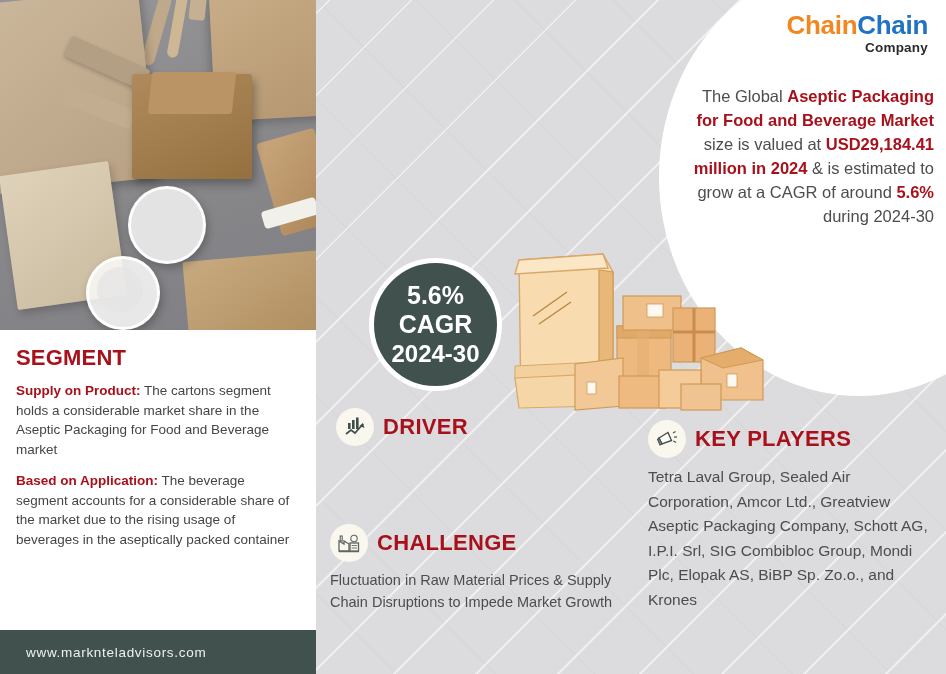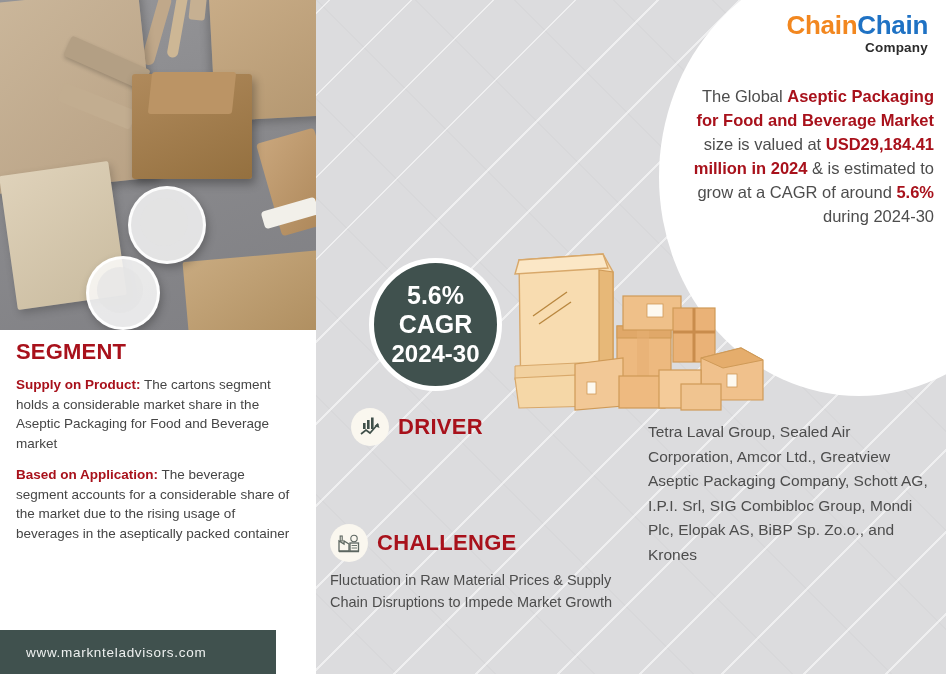--- a/index.html
+++ b/index.html
@@ -61,36 +61,36 @@
   .c2{position:absolute;left:86px;top:256px;width:68px;height:68px;border-radius:50%;background:rgba(250,250,250,.85);border:3px solid rgba(255,255,255,.92);box-shadow:2px 4px 8px rgba(0,0,0,.25);}
   .c2i{position:absolute;left:97px;top:267px;width:46px;height:46px;border-radius:50%;background:rgba(228,228,228,.7);}
   
   .p6{left:268px;top:134px;width:60px;height:96px;background:linear-gradient(140deg,#c9a67c,#ab8557);transform:rotate(-16deg);border-radius:4px;}
   .p6r{left:262px;top:204px;width:56px;height:18px;background:#f2f0ea;transform:rotate(-16deg);border-radius:4px;}
   
   .p7{left:186px;top:256px;width:140px;height:86px;background:linear-gradient(150deg,#c8aa80,#ae8d5e);transform:rotate(-5deg);}
 
   .segment{
     position:absolute;left:0;top:330px;width:316px;height:300px;
-    padding:9px 16px 0 16px;box-sizing:border-box;
+    padding:15px 16px 0 16px;box-sizing:border-box;
     background:#ffffff;
   }
   .segment h2{
     margin:0 0 10px 0;
     color:#a8111b;
     font-size:22px;font-weight:bold;letter-spacing:.2px;
   }
   .seg-p{
     margin:0 0 12px 0;
     color:#454545;
     font-size:13.5px;line-height:19.5px;
   }
   .seg-p b{color:#a8111b;}
   .footer-bar{
-    position:absolute;left:0;bottom:0;width:276px;height:44px;
+    position:absolute;left:0;bottom:0;width:316px;height:44px;
     background:#40514e;
     display:flex;align-items:center;
   }
   .footer-bar span{
     color:#eef1f0;font-size:13.5px;letter-spacing:.7px;
     padding-left:26px;
   }
 
   
   .white-blob{
@@ -153,21 +153,21 @@
     width:38px;height:38px;border-radius:50%;
     background:#faf7ef;
     display:flex;align-items:center;justify-content:center;
     flex:0 0 38px;
   }
   .sec .head h4{
     margin:0;color:#a8111b;font-size:22px;font-weight:bold;letter-spacing:.3px;
   }
   .sec p{margin:0;color:#4d4d4d;font-size:14.5px;line-height:22px;}
 
-  .sec-driver{left:336px;top:408px;width:300px;margin-left:15px;}
+  .sec-driver{left:336px;top:408px;width:300px;}
   .sec-challenge{left:330px;top:524px;width:306px;}
   .sec-players{left:648px;top:420px;width:290px;}
   .sec-players p{font-size:15.5px;line-height:24.5px;}
 </style>
 </head>
 <body>
 
 <div class="canvas">
   <div class="bg-pattern"></div>
 
@@ -288,16 +288,28 @@
           <line x1="14.6" y1="14.5" x2="20" y2="14.5" stroke="#5c6660" stroke-width=".9"></line>
           <line x1="14.6" y1="17" x2="20" y2="17" stroke="#5c6660" stroke-width=".9"></line>
         </svg>
       </span>
       <h4>CHALLENGE</h4>
     </div>
     <p>Fluctuation in Raw Material Prices &amp; Supply Chain Disruptions to Impede Market Growth</p>
   </div>
 
   <div class="sec sec-players">
+    <div class="head">
+      <span class="ico">
+        <svg width="24" height="24" viewBox="0 0 24 24">
+          <path d="M4 11 L13 5.5 L16.5 13.5 L7 17 Z" fill="#fdfdfb" stroke="#454f4a" stroke-width="1.4"></path>
+          <path d="M4 11 L7 17 L5 18 L2.6 12.4 Z" fill="#8e9793" stroke="#454f4a" stroke-width="1.2"></path>
+          <line x1="18" y1="6" x2="20.5" y2="4.6" stroke="#454f4a" stroke-width="1.2"></line>
+          <line x1="19" y1="10" x2="22" y2="10" stroke="#454f4a" stroke-width="1.2"></line>
+          <line x1="18.4" y1="14" x2="21" y2="15.6" stroke="#454f4a" stroke-width="1.2"></line>
+        </svg>
+      </span>
+      <h4>KEY PLAYERS</h4>
+    </div>
     <p>Tetra Laval Group, Sealed Air Corporation, Amcor Ltd., Greatview Aseptic Packaging Company, Schott AG, I.P.I. Srl, SIG Combibloc Group, Mondi Plc, Elopak AS, BiBP Sp. Zo.o., and Krones</p>
   </div>
 
 </div>
 
 </body></html>

